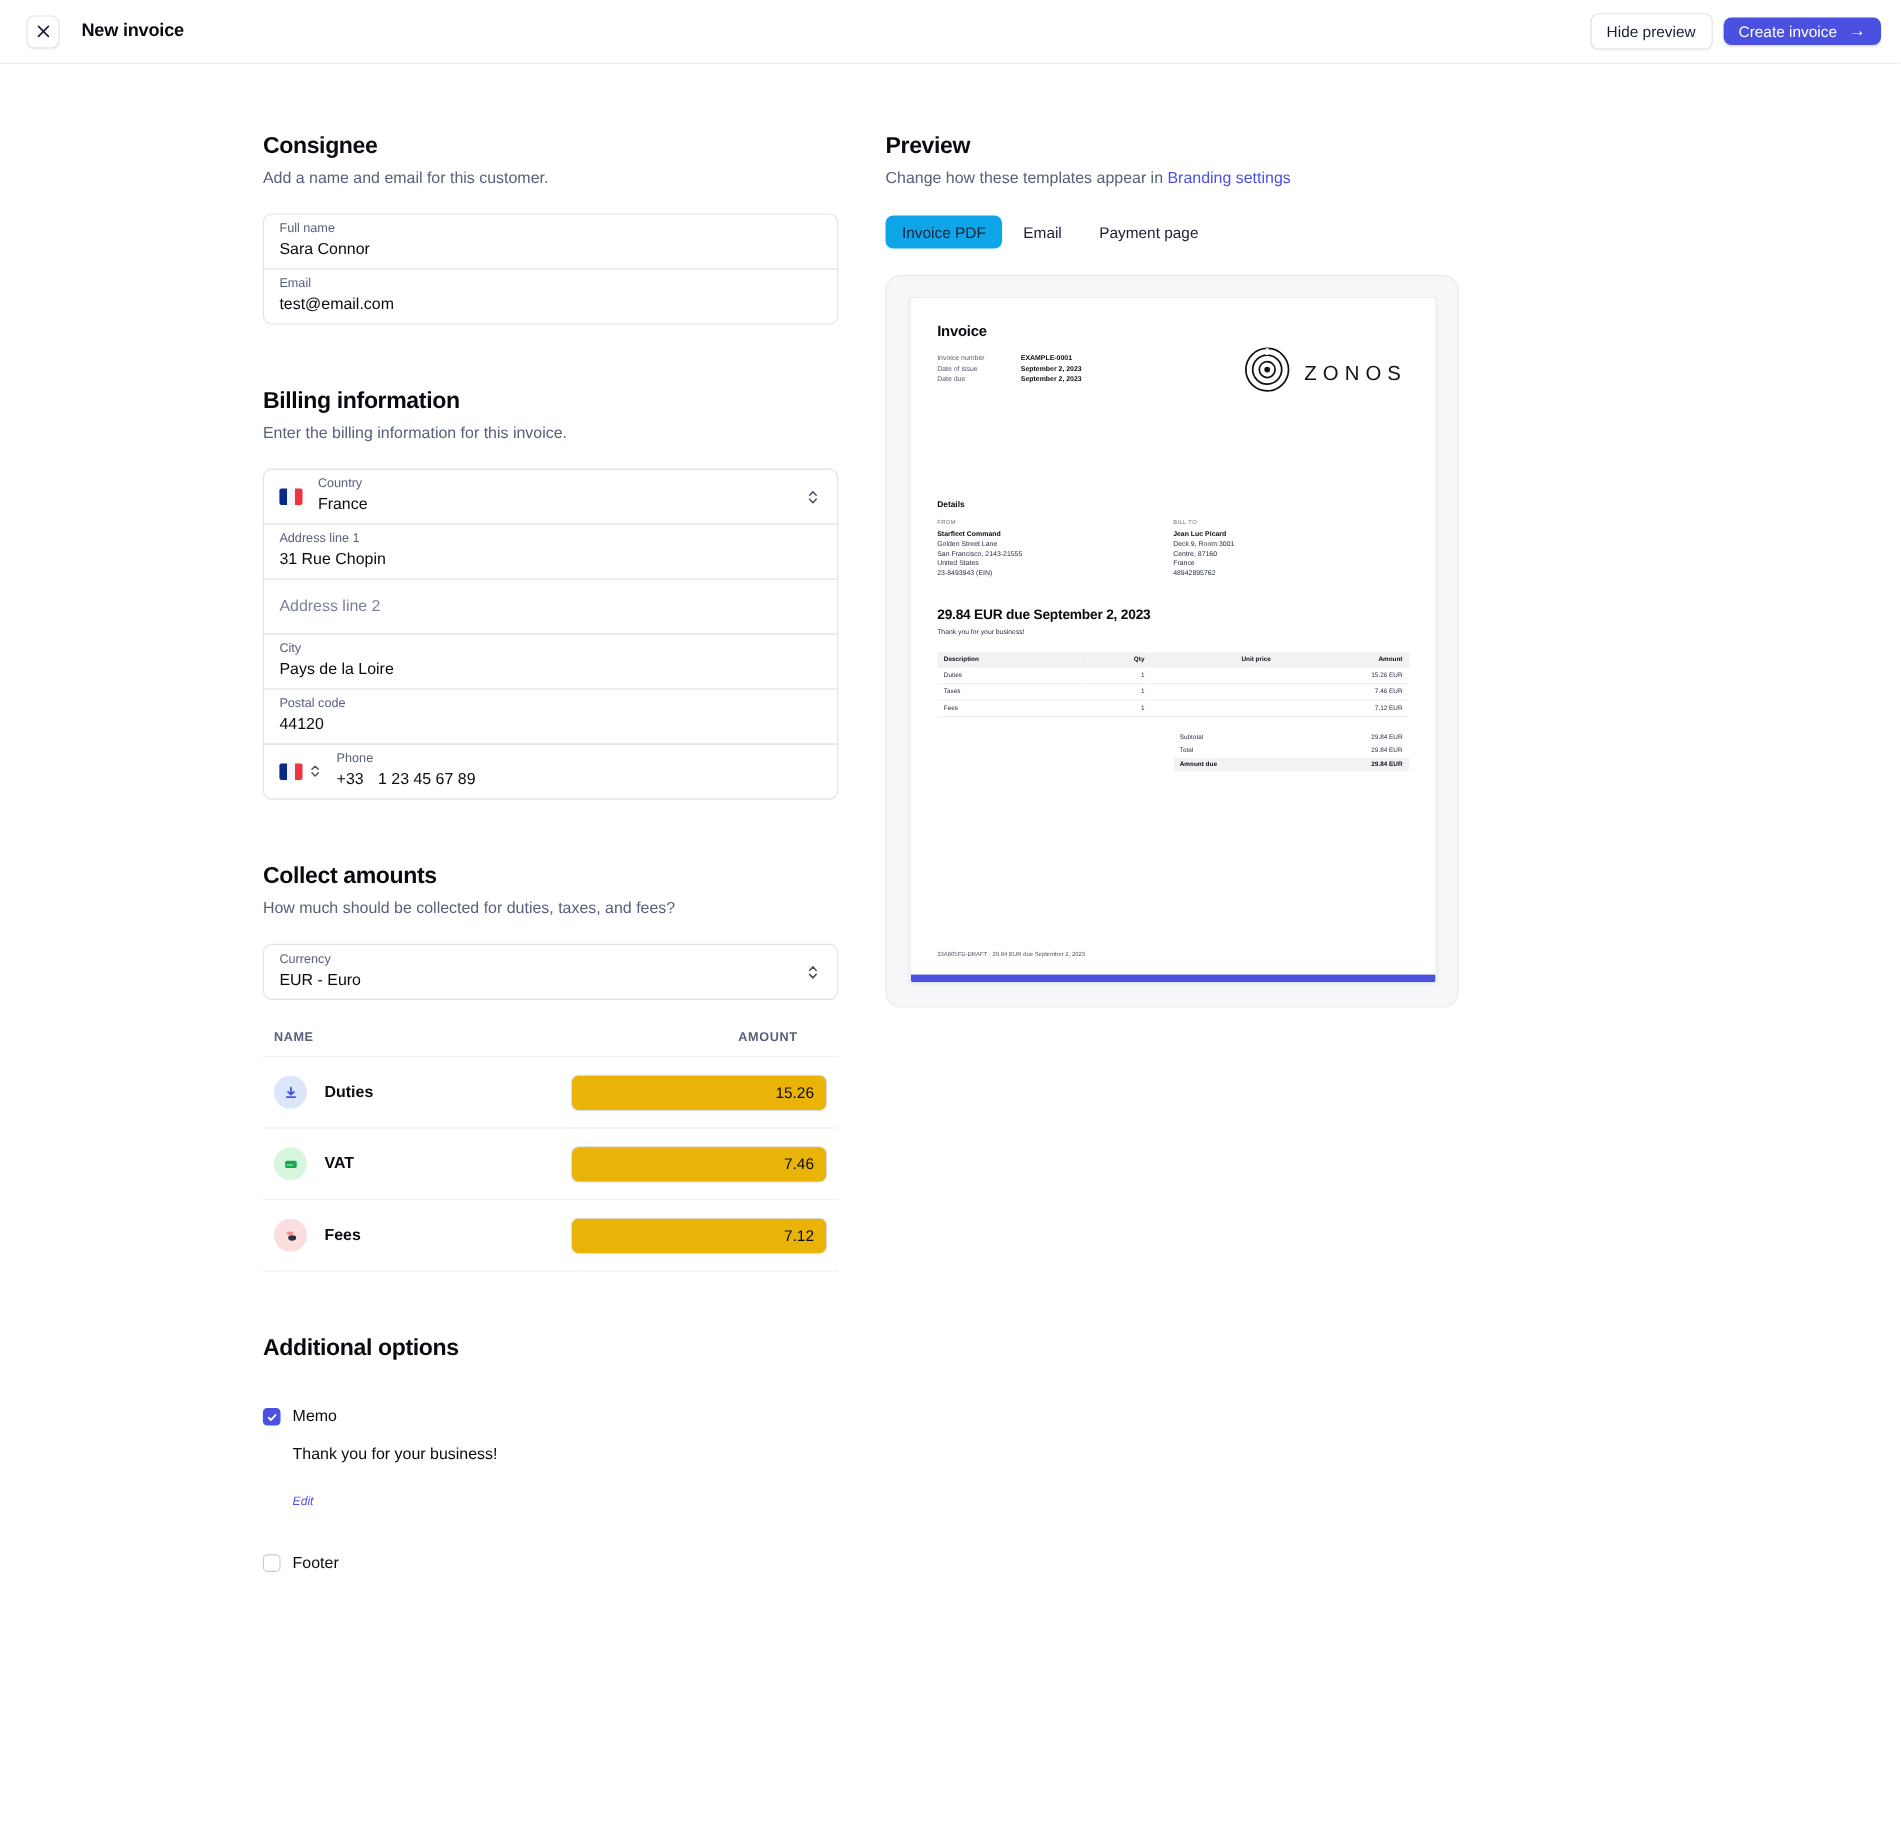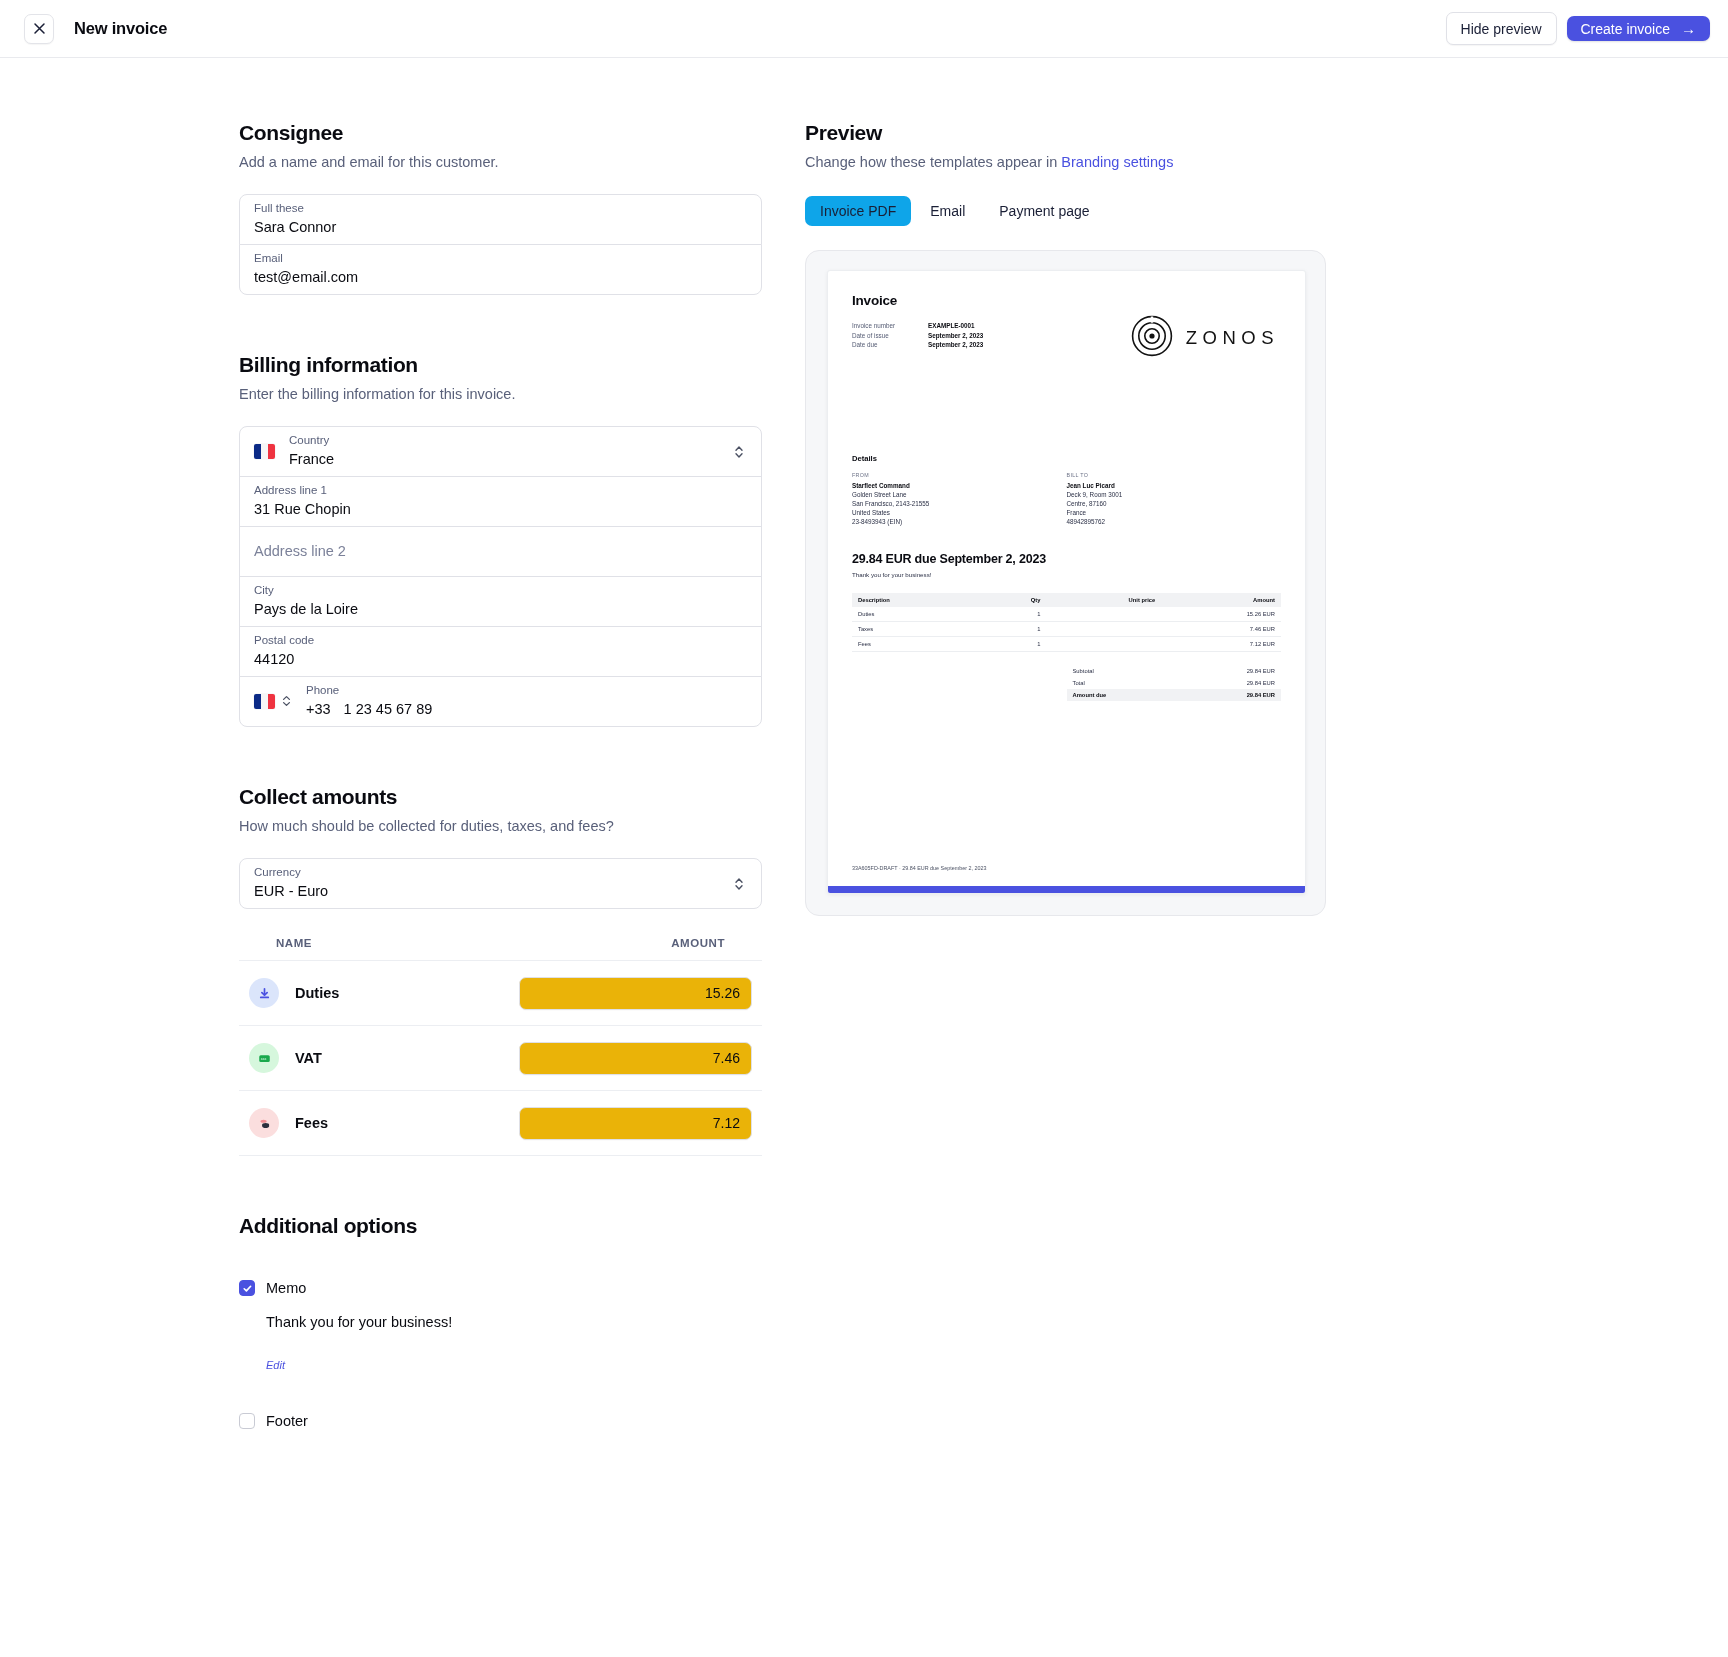--- a/index.html
+++ b/index.html
@@ -115,21 +115,21 @@
 
   
   .amt-table { margin-top: 28px; }
   .amt-head {
     display: flex; align-items: center;
     padding: 0 10px 11px 10px;
     font-size: 11.5px; font-weight: 600; letter-spacing: .55px;
     color: #59607a; text-transform: uppercase;
     border-bottom: 1px solid #eceef2;
   }
-  .amt-head .h-name { flex: 1 1 auto; margin-left: 27px; }
+  .amt-head .h-name { flex: 1 1 auto; }
   .amt-head .h-amount { margin-right: 27px; }
   .amt-row {
     display: flex; align-items: center;
     padding: 10px 10px;
     border-bottom: 1px solid #eceef2;
     min-height: 65px;
   }
   .amt-row .cell-name { display: flex; align-items: center; gap: 16px; flex: 1 1 auto; }
   .row-icon {
     width: 30px; height: 30px; border-radius: 50%;
@@ -259,21 +259,21 @@
 <div class="page">
 
   <div class="col-left">
 
     <div class="section">
       <h2 class="sec-title">Consignee</h2>
       <p class="sec-sub">Add a name and email for this customer.</p>
       <div class="field-stack">
         <div class="field">
           <div class="field-body">
-            <div class="field-label">Full these</div>
+            <div class="field-label">Full name</div>
             <div class="field-value">Sara Connor</div>
           </div>
         </div>
         <div class="field">
           <div class="field-body">
             <div class="field-label">Email</div>
             <div class="field-value">test@email.com</div>
           </div>
         </div>
       </div>

